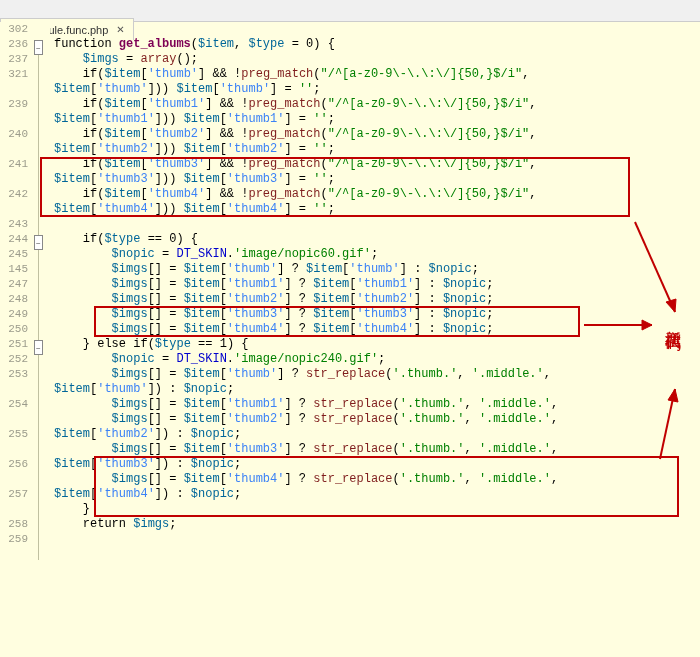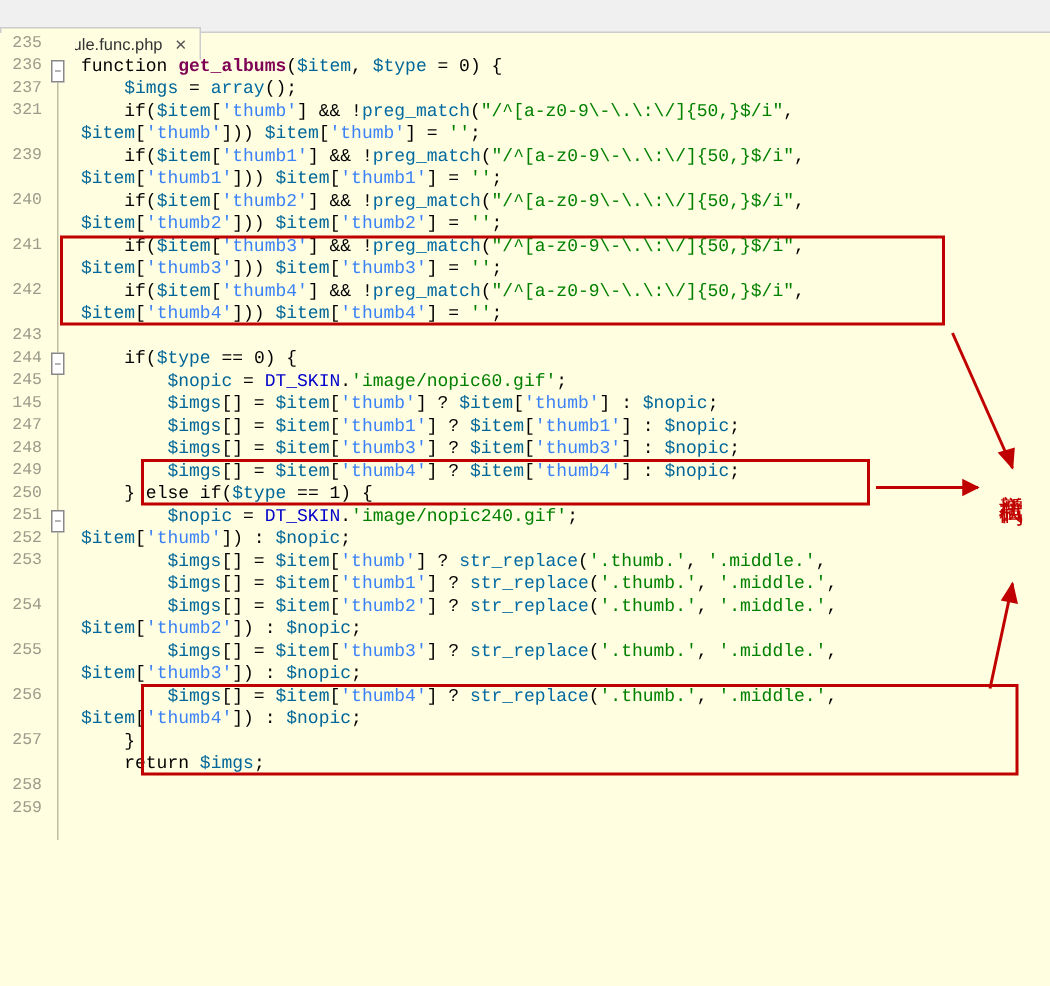--- a/index.html
+++ b/index.html
@@ -91,21 +91,21 @@
     line-height: 15px;
     white-space: pre;
     color: #000;
   }
   .kw { color: #000000; }
   .fname { color: #7e0055; font-weight: bold; }
   .var { color: #006699; }
   .str { color: #008000; }
   .strk { color: #3b82f6; }
   .num { color: #000; }
-  .call { color: #0369a1; }
+  .call { color: #7f1d1d; }
   .const { color: #0000cc; }
   .hl-box {
     position: absolute;
     border: 2px solid #c00000;
     pointer-events: none;
   }
   .arrow {
     position: absolute;
     stroke: #c00000;
     fill: #c00000;
@@ -131,21 +131,21 @@
           <text x="7" y="10" font-size="5" fill="#fff" text-anchor="middle" font-family="Arial">PHP</text>
         </svg>
     </span>
     <span>module.func.php</span>
     <span class="close-x">✕</span>
   </div>
 </div>
 
 <div class="editor">
   <div class="gutter" id="gutter">
-      <div>235</div>
+      <div>302</div>
       <div>236</div>
       <div>237</div>
       <div>321</div>
       <div></div>
       <div>239</div>
       <div></div>
       <div>240</div>
       <div></div>
       <div>241</div>
       <div></div>
@@ -246,26 +246,27 @@
       <div class="code-line"><span class="var">$item</span>[<span class="strk">'thumb2'</span>])) <span class="var">$item</span>[<span class="strk">'thumb2'</span>] = <span class="str">''</span>;</div>
       <div class="code-line">    <span class="kw">if</span>(<span class="var">$item</span>[<span class="strk">'thumb3'</span>] &amp;&amp; !<span class="call">preg_match</span>(<span class="str">"/^[a-z0-9\-\.\:\/]{50,}$/i"</span>,</div>
       <div class="code-line"><span class="var">$item</span>[<span class="strk">'thumb3'</span>])) <span class="var">$item</span>[<span class="strk">'thumb3'</span>] = <span class="str">''</span>;</div>
       <div class="code-line">    <span class="kw">if</span>(<span class="var">$item</span>[<span class="strk">'thumb4'</span>] &amp;&amp; !<span class="call">preg_match</span>(<span class="str">"/^[a-z0-9\-\.\:\/]{50,}$/i"</span>,</div>
       <div class="code-line"><span class="var">$item</span>[<span class="strk">'thumb4'</span>])) <span class="var">$item</span>[<span class="strk">'thumb4'</span>] = <span class="str">''</span>;</div>
       <div class="code-line"></div>
       <div class="code-line">    <span class="kw">if</span>(<span class="var">$type</span> == <span class="num">0</span>) {</div>
       <div class="code-line">        <span class="var">$nopic</span> = <span class="const">DT_SKIN</span>.<span class="str">'image/nopic60.gif'</span>;</div>
       <div class="code-line">        <span class="var">$imgs</span>[] = <span class="var">$item</span>[<span class="strk">'thumb'</span>] ? <span class="var">$item</span>[<span class="strk">'thumb'</span>] : <span class="var">$nopic</span>;</div>
       <div class="code-line">        <span class="var">$imgs</span>[] = <span class="var">$item</span>[<span class="strk">'thumb1'</span>] ? <span class="var">$item</span>[<span class="strk">'thumb1'</span>] : <span class="var">$nopic</span>;</div>
+      <div class="code-line">        <span class="var">$imgs</span>[] = <span class="var">$item</span>[<span class="strk">'thumb2'</span>] ? <span class="var">$item</span>[<span class="strk">'thumb2'</span>] : <span class="var">$nopic</span>;</div>
       <div class="code-line">        <span class="var">$imgs</span>[] = <span class="var">$item</span>[<span class="strk">'thumb3'</span>] ? <span class="var">$item</span>[<span class="strk">'thumb3'</span>] : <span class="var">$nopic</span>;</div>
       <div class="code-line">        <span class="var">$imgs</span>[] = <span class="var">$item</span>[<span class="strk">'thumb4'</span>] ? <span class="var">$item</span>[<span class="strk">'thumb4'</span>] : <span class="var">$nopic</span>;</div>
       <div class="code-line">    } <span class="kw">else if</span>(<span class="var">$type</span> == <span class="num">1</span>) {</div>
       <div class="code-line">        <span class="var">$nopic</span> = <span class="const">DT_SKIN</span>.<span class="str">'image/nopic240.gif'</span>;</div>
+      <div class="code-line">        <span class="var">$imgs</span>[] = <span class="var">$item</span>[<span class="strk">'thumb'</span>] ? <span class="call">str_replace</span>(<span class="str">'.thumb.'</span>, <span class="str">'.middle.'</span>,</div>
       <div class="code-line"><span class="var">$item</span>[<span class="strk">'thumb'</span>]) : <span class="var">$nopic</span>;</div>
-      <div class="code-line">        <span class="var">$imgs</span>[] = <span class="var">$item</span>[<span class="strk">'thumb'</span>] ? <span class="call">str_replace</span>(<span class="str">'.thumb.'</span>, <span class="str">'.middle.'</span>,</div>
       <div class="code-line">        <span class="var">$imgs</span>[] = <span class="var">$item</span>[<span class="strk">'thumb1'</span>] ? <span class="call">str_replace</span>(<span class="str">'.thumb.'</span>, <span class="str">'.middle.'</span>,</div>
       <div class="code-line">        <span class="var">$imgs</span>[] = <span class="var">$item</span>[<span class="strk">'thumb2'</span>] ? <span class="call">str_replace</span>(<span class="str">'.thumb.'</span>, <span class="str">'.middle.'</span>,</div>
       <div class="code-line"><span class="var">$item</span>[<span class="strk">'thumb2'</span>]) : <span class="var">$nopic</span>;</div>
       <div class="code-line">        <span class="var">$imgs</span>[] = <span class="var">$item</span>[<span class="strk">'thumb3'</span>] ? <span class="call">str_replace</span>(<span class="str">'.thumb.'</span>, <span class="str">'.middle.'</span>,</div>
       <div class="code-line"><span class="var">$item</span>[<span class="strk">'thumb3'</span>]) : <span class="var">$nopic</span>;</div>
       <div class="code-line">        <span class="var">$imgs</span>[] = <span class="var">$item</span>[<span class="strk">'thumb4'</span>] ? <span class="call">str_replace</span>(<span class="str">'.thumb.'</span>, <span class="str">'.middle.'</span>,</div>
       <div class="code-line"><span class="var">$item</span>[<span class="strk">'thumb4'</span>]) : <span class="var">$nopic</span>;</div>
       <div class="code-line">    }</div>
       <div class="code-line">    <span class="kw">return</span> <span class="var">$imgs</span>;</div>
     </div>

